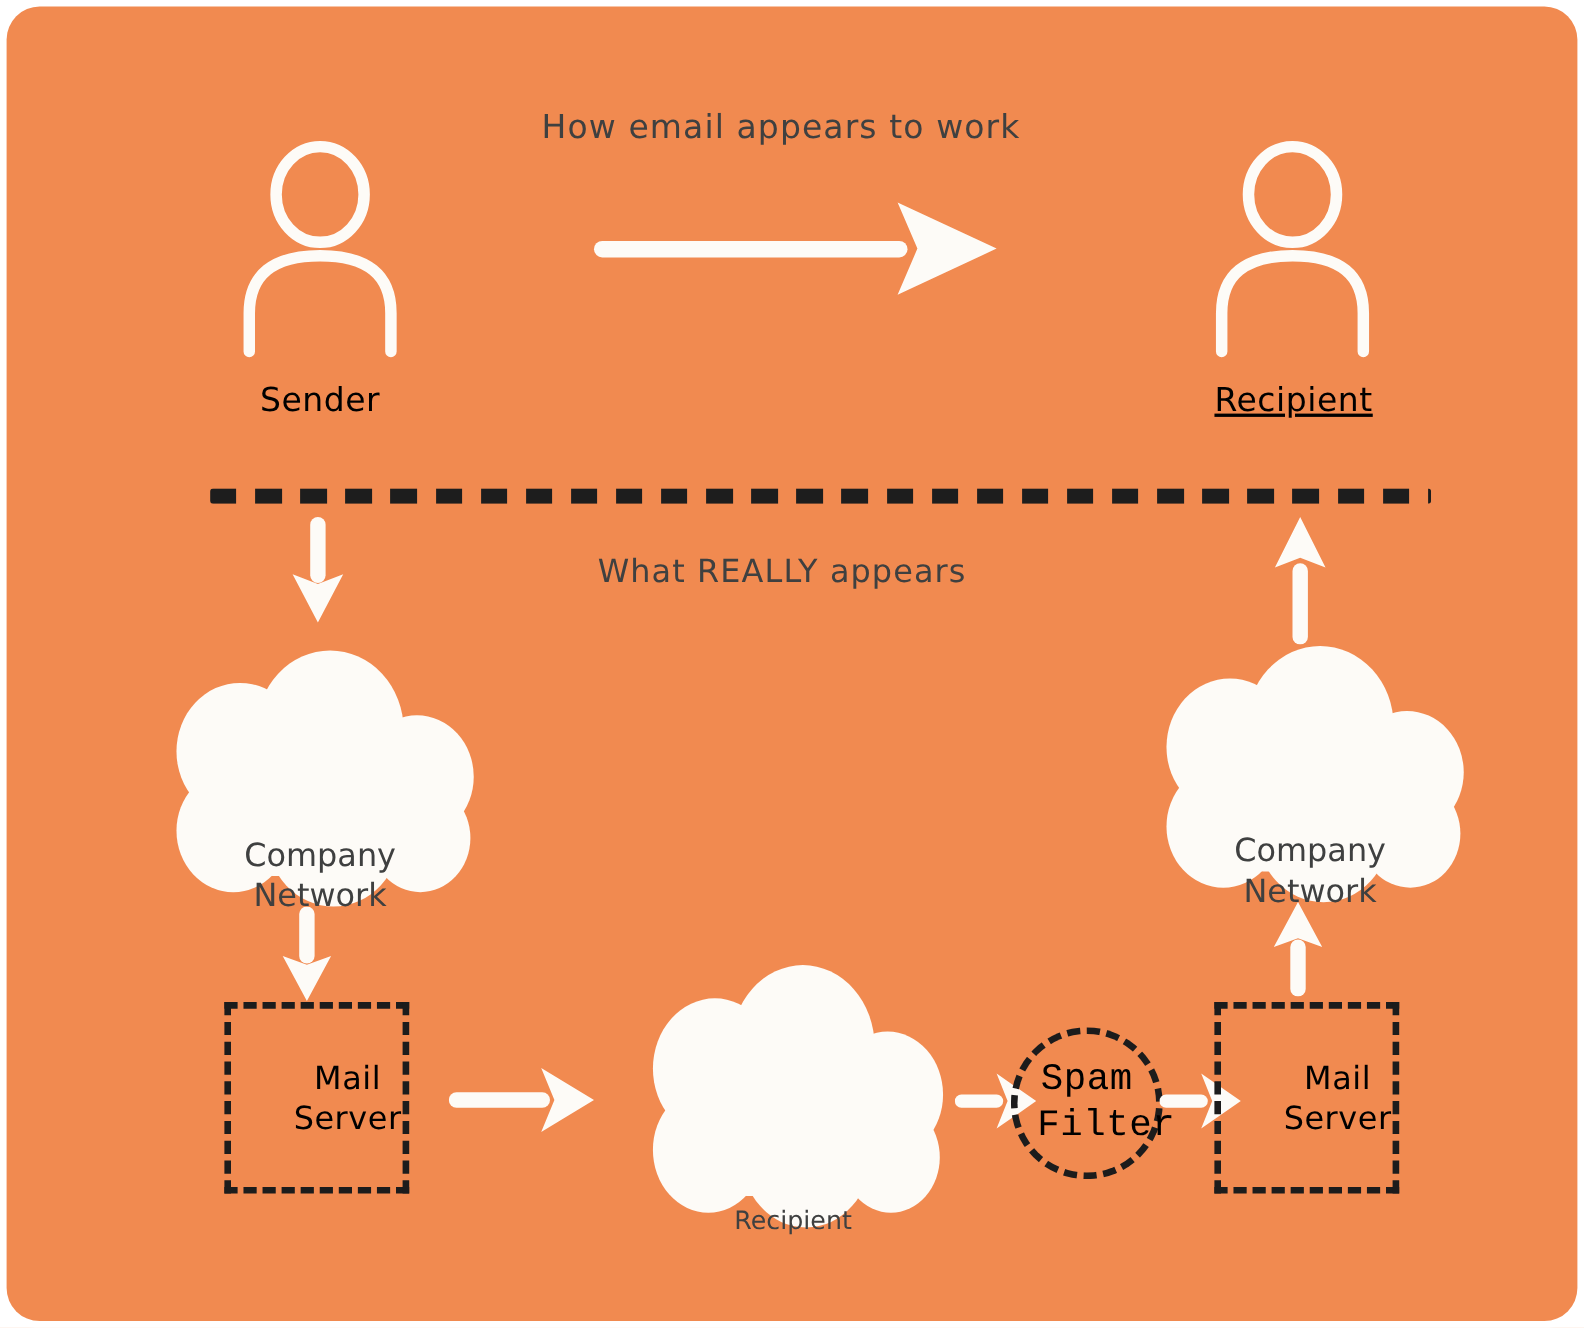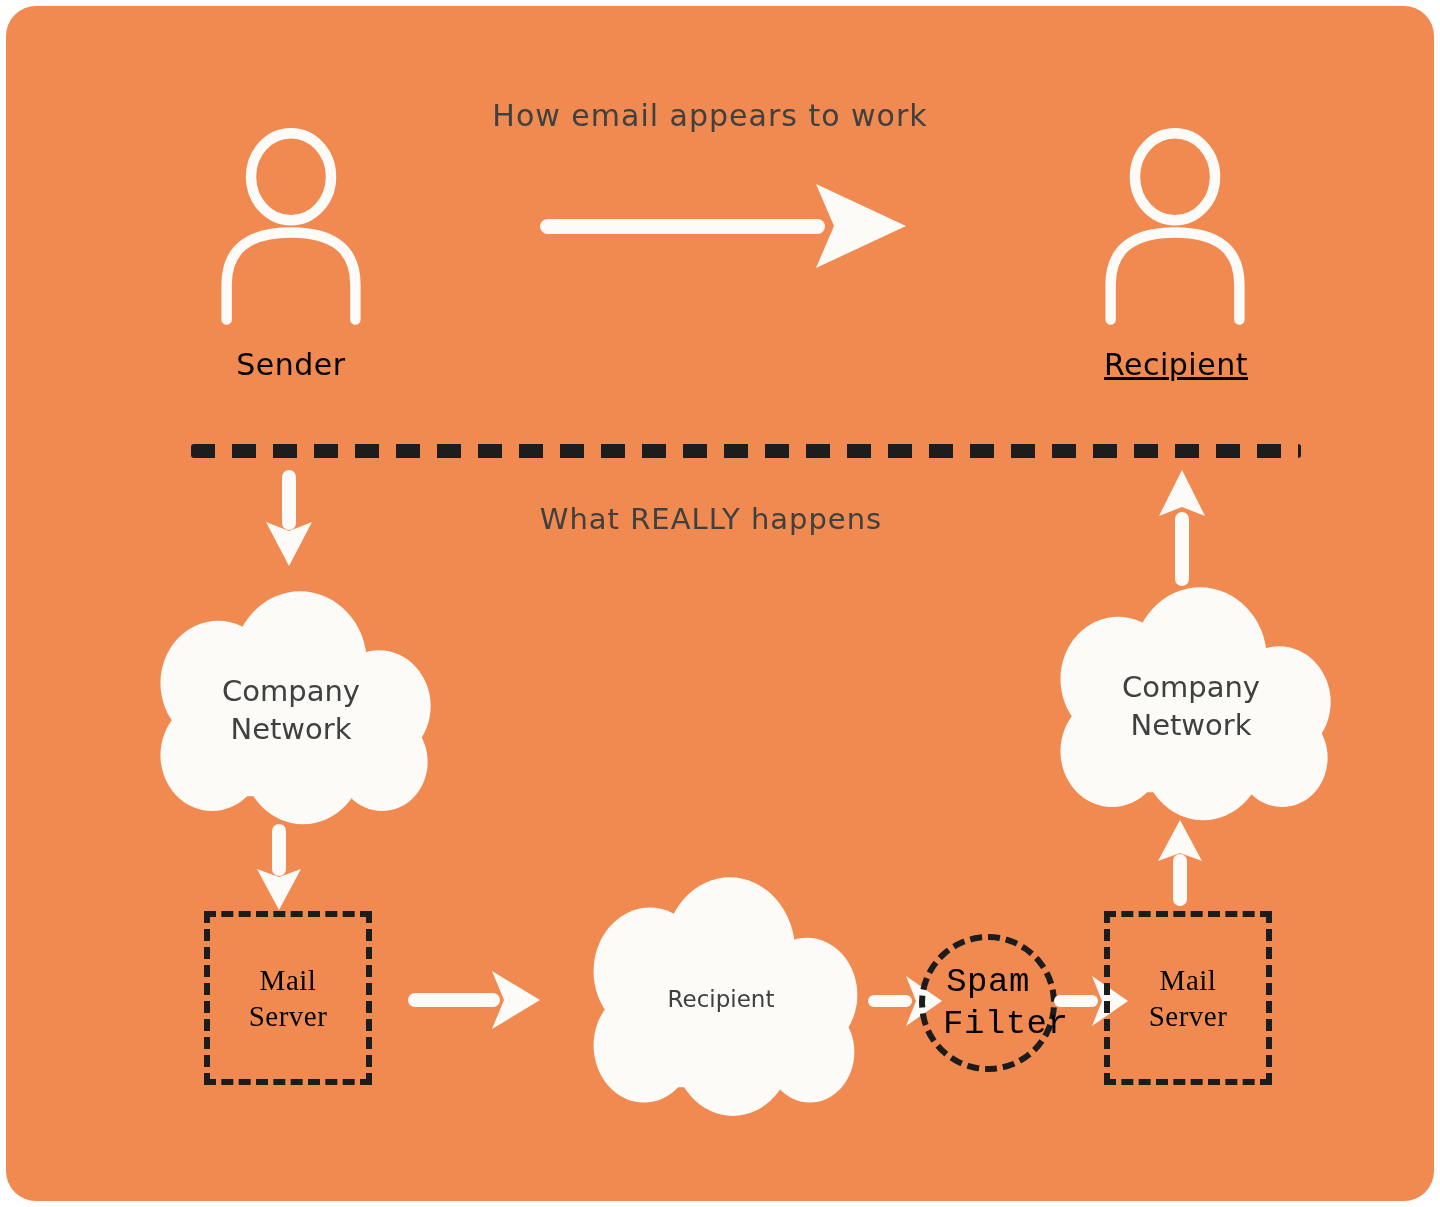--- a/index.html
+++ b/index.html
@@ -31,31 +31,30 @@
   }
   .dashed-line{
     height:0;
     border-top:7px dashed transparent;
     background:repeating-linear-gradient(90deg,#1d1d1d 0 24px,transparent 24px 41px);
     height:7px;
     border-radius:3px;
   }
   .dashed-box{
     border:6px dashed #1c1c1c;
-    display:flex;align-items:center;justify-content:center;
+    display:flex;align-items:center;justify-content:flex-end;
     box-sizing:border-box;
-    font-family:Liberation Serif, serif;
   }
   .dashed-circle{
     border:6px dashed #1c1c1c;
     border-radius:50%;
     display:flex;align-items:center;justify-content:center;
     box-sizing:border-box;
   }
-  .cloud-wrap{display:flex;align-items:center;justify-content:center;}
+  .cloud-wrap{display:flex;align-items:flex-end;justify-content:center;}
   .cloud-svg{position:absolute;left:0;top:0;width:100%;height:100%;}
   .cloud-text{
     position:relative;
     z-index:2;
     color:#3F4040;
     text-align:center;
     line-height:1.3;
   }
   svg{display:block;}
 </style>
@@ -85,21 +84,21 @@
     <div class="abs" style="left:1082px;top:118px;width:174px;height:210px;">
       <svg viewBox="0 0 100 120" width="174" height="210" fill="none" stroke="#FDFBF7" stroke-width="6" stroke-linecap="round">
         <ellipse cx="50" cy="30" rx="23" ry="25"></ellipse>
         <path d="M13 112 V92 Q13 62 50 62 Q87 62 87 92 V112"></path>
       </svg>
     </div>
     <div class="abs label" style="left:1065px;top:340px;width:210px;font-size:30px;text-decoration:underline;">Recipient</div>
 
     <div class="abs dashed-line" style="left:185px;top:438px;width:1110px;"></div>
 
-    <div class="abs title" style="left:420px;top:496px;width:570px;font-size:29px;">What REALLY happens</div>
+    <div class="abs title" style="left:420px;top:496px;width:570px;font-size:29px;">What REALLY appears</div>
 
     <div class="abs" style="left:253px;top:464px;width:60px;height:98px;">
       <svg viewBox="0 0 60 98" width="60" height="98">
         <rect x="23" y="0" width="14" height="60" rx="7" fill="#FDFBF7"></rect>
         <path d="M7 52 L30 96 L53 52 L30 61 Z" fill="#FDFBF7"></path>
       </svg>
     </div>
 
     <div class="abs cloud-wrap" style="left:118px;top:582px;width:334px;height:246px;">
       <svg class="cloud-svg" viewBox="0 0 220 150" preserveAspectRatio="none">

